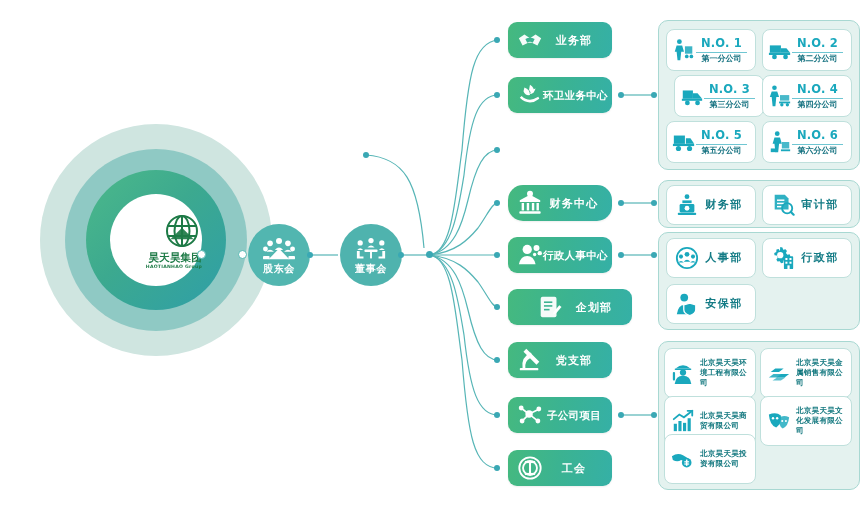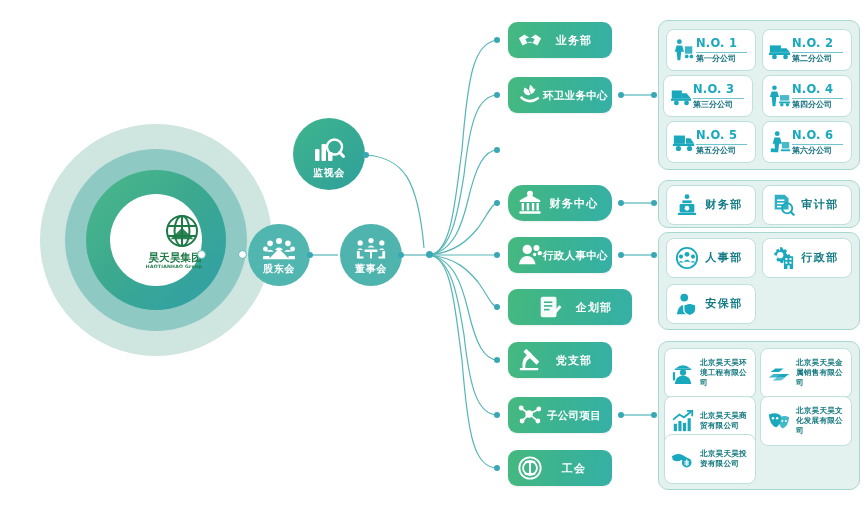--- a/index.html
+++ b/index.html
@@ -80,21 +80,21 @@
   .card{
     position:absolute;background:#ffffff;border:1px solid #bfe0dc;
     border-radius:8px;display:flex;align-items:center;
   }
   .card .c-ico{flex:0 0 auto;display:block;}
   .card .c-txt{line-height:1.18;}
 
   
   .branch{width:88px;height:40px;padding:0;}
   .branch .c-ico{width:24px;height:24px;margin-left:5px;}
-  .branch .c-txt{flex:1;text-align:left;padding-right:8px;}
+  .branch .c-txt{flex:1;text-align:center;padding-right:8px;}
   .branch .b-no{
     display:block;font-size:11.5px;font-weight:700;color:#1aa8bd;letter-spacing:.2px;
   }
   .branch .b-cn{
     display:block;font-size:8px;font-weight:700;color:#12707f;margin-top:1px;
     border-top:1px solid #6fc6d2;padding-top:1px;
   }
 
   
   .deptcard{width:88px;height:38px;}
@@ -166,32 +166,20 @@
       </g>
       <path d="M10,34 L24,20 L38,34 Z" fill="#1d7a46" opacity=".92"></path>
     </svg>
     <span class="logo-cn">昊天昊集团</span>
     <span class="logo-en">HAOTIANHAO Group</span>
   </div>
 
   <div class="ring-dot" style="left:197px;top:250px;"></div>
   <div class="ring-dot" style="left:238px;top:250px;"></div>
 
-  <div class="cnode node-jsh">
-    <svg class="cn-ico" width="32" height="30" viewBox="0 0 32 30">
-      <g fill="#ffffff">
-        <rect x="2" y="14" width="4.5" height="12" rx="1"></rect>
-        <rect x="8.5" y="9" width="4.5" height="17" rx="1"></rect>
-        <rect x="15" y="17" width="4.5" height="9" rx="1"></rect>
-      </g>
-      <circle cx="21.5" cy="12" r="7.5" fill="none" stroke="#ffffff" stroke-width="2.4"></circle>
-      <path d="M26.8,17.4 L30.5,21.4" stroke="#ffffff" stroke-width="3" stroke-linecap="round"></path>
-    </svg>
-    <span class="cn-label">监视会</span>
-  </div>
 
   <div class="cnode node-gdh">
     <svg class="cn-ico" width="32" height="24" viewBox="0 0 34 24">
       <g fill="#ffffff">
         <circle cx="17" cy="3.5" r="3.2"></circle>
           <path d="M12.6,13 q4.4,-5 8.8,0 z"></path>
         <circle cx="7.5" cy="6" r="3"></circle>
           <path d="M3.4,15 q4.1,-4.6 8.2,0 z"></path>
         <circle cx="26.5" cy="6" r="3"></circle>
           <path d="M22.4,15 q4.1,-4.6 8.2,0 z"></path>
@@ -375,21 +363,21 @@
           <rect x="1" y="16" width="23" height="2.4"></rect>
           <circle cx="7" cy="20.5" r="2.6"></circle>
             <circle cx="19" cy="20.5" r="2.6"></circle>
         </g>
       </svg>
       <span class="c-txt">
         <span class="b-no">N.O. 2</span>
         <span class="b-cn">第二分公司</span>
       </span>
     </div>
-    <div class="card branch" style="left:4px;top:54px;">
+    <div class="card branch" style="left:15px;top:54px;">
       <svg class="c-ico" viewBox="0 0 26 26">
         <g fill="#1aa8bd">
           <path d="M3,7 h11 v9 h-11 z"></path>
           <path d="M14,10 h5 l5,6 h-10 z"></path>
           <rect x="2" y="16" width="22" height="2.2"></rect>
           <circle cx="8" cy="20.5" r="2.6"></circle>
             <circle cx="19" cy="20.5" r="2.6"></circle>
         </g>
       </svg>
       <span class="c-txt">

